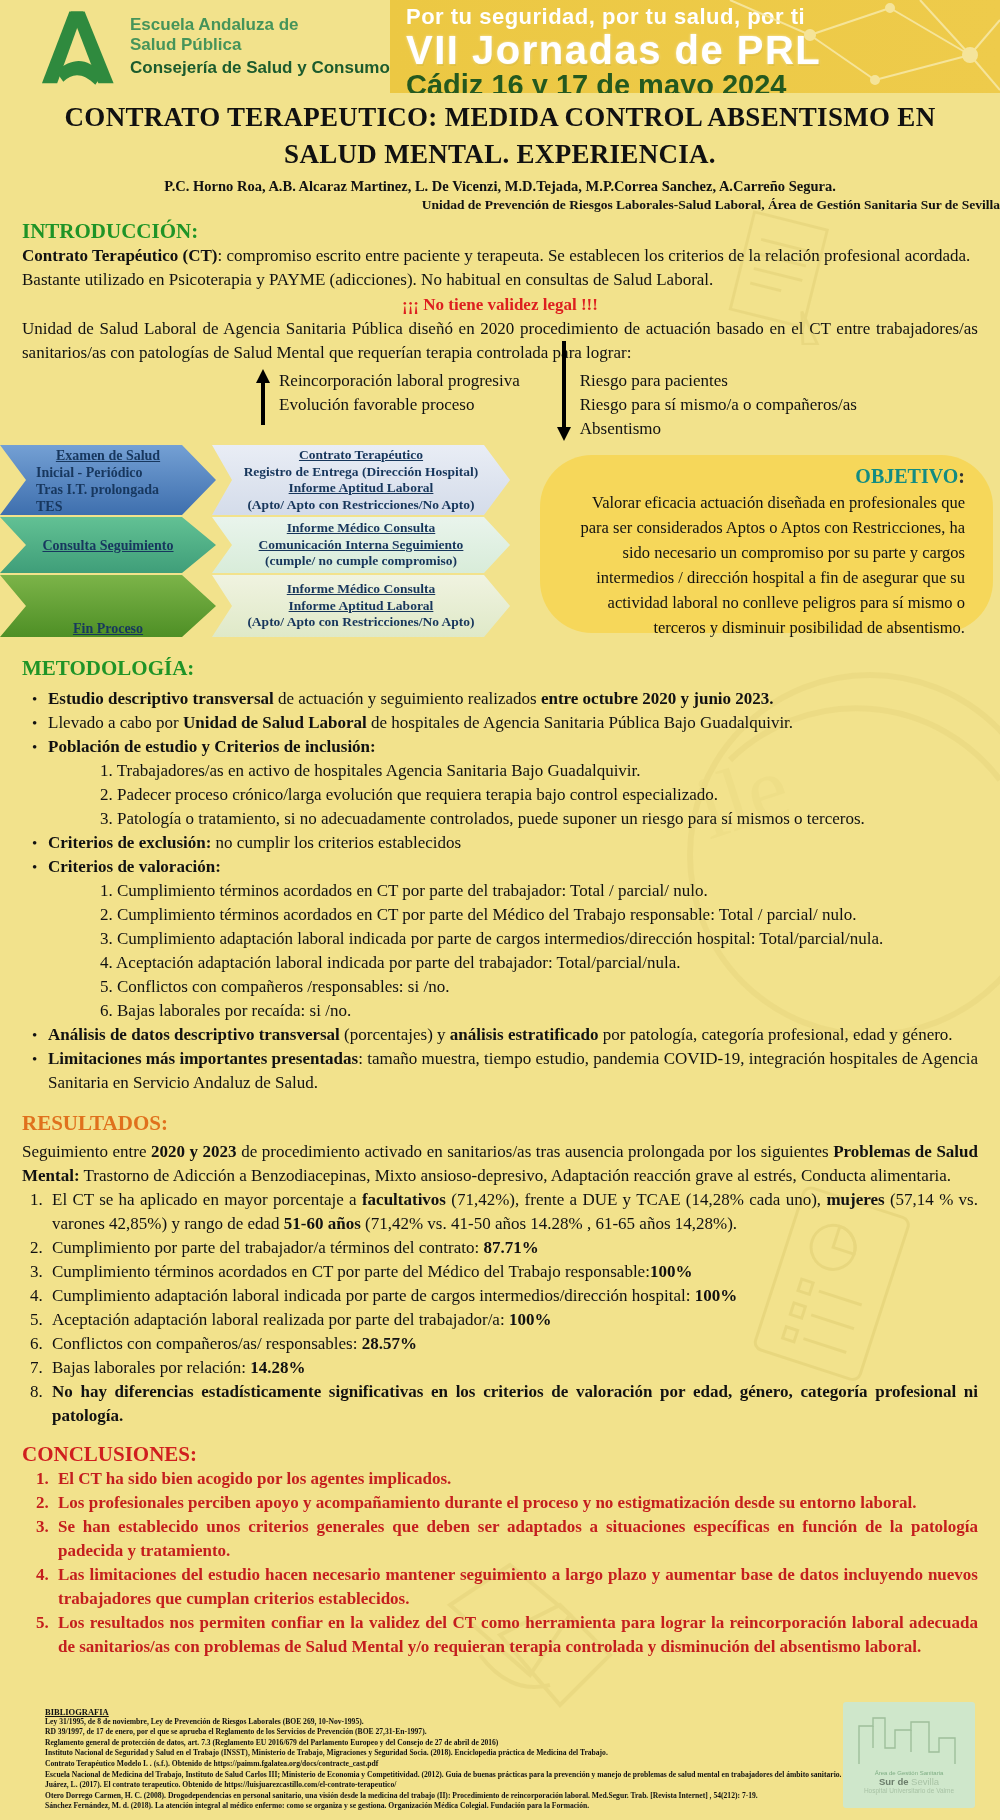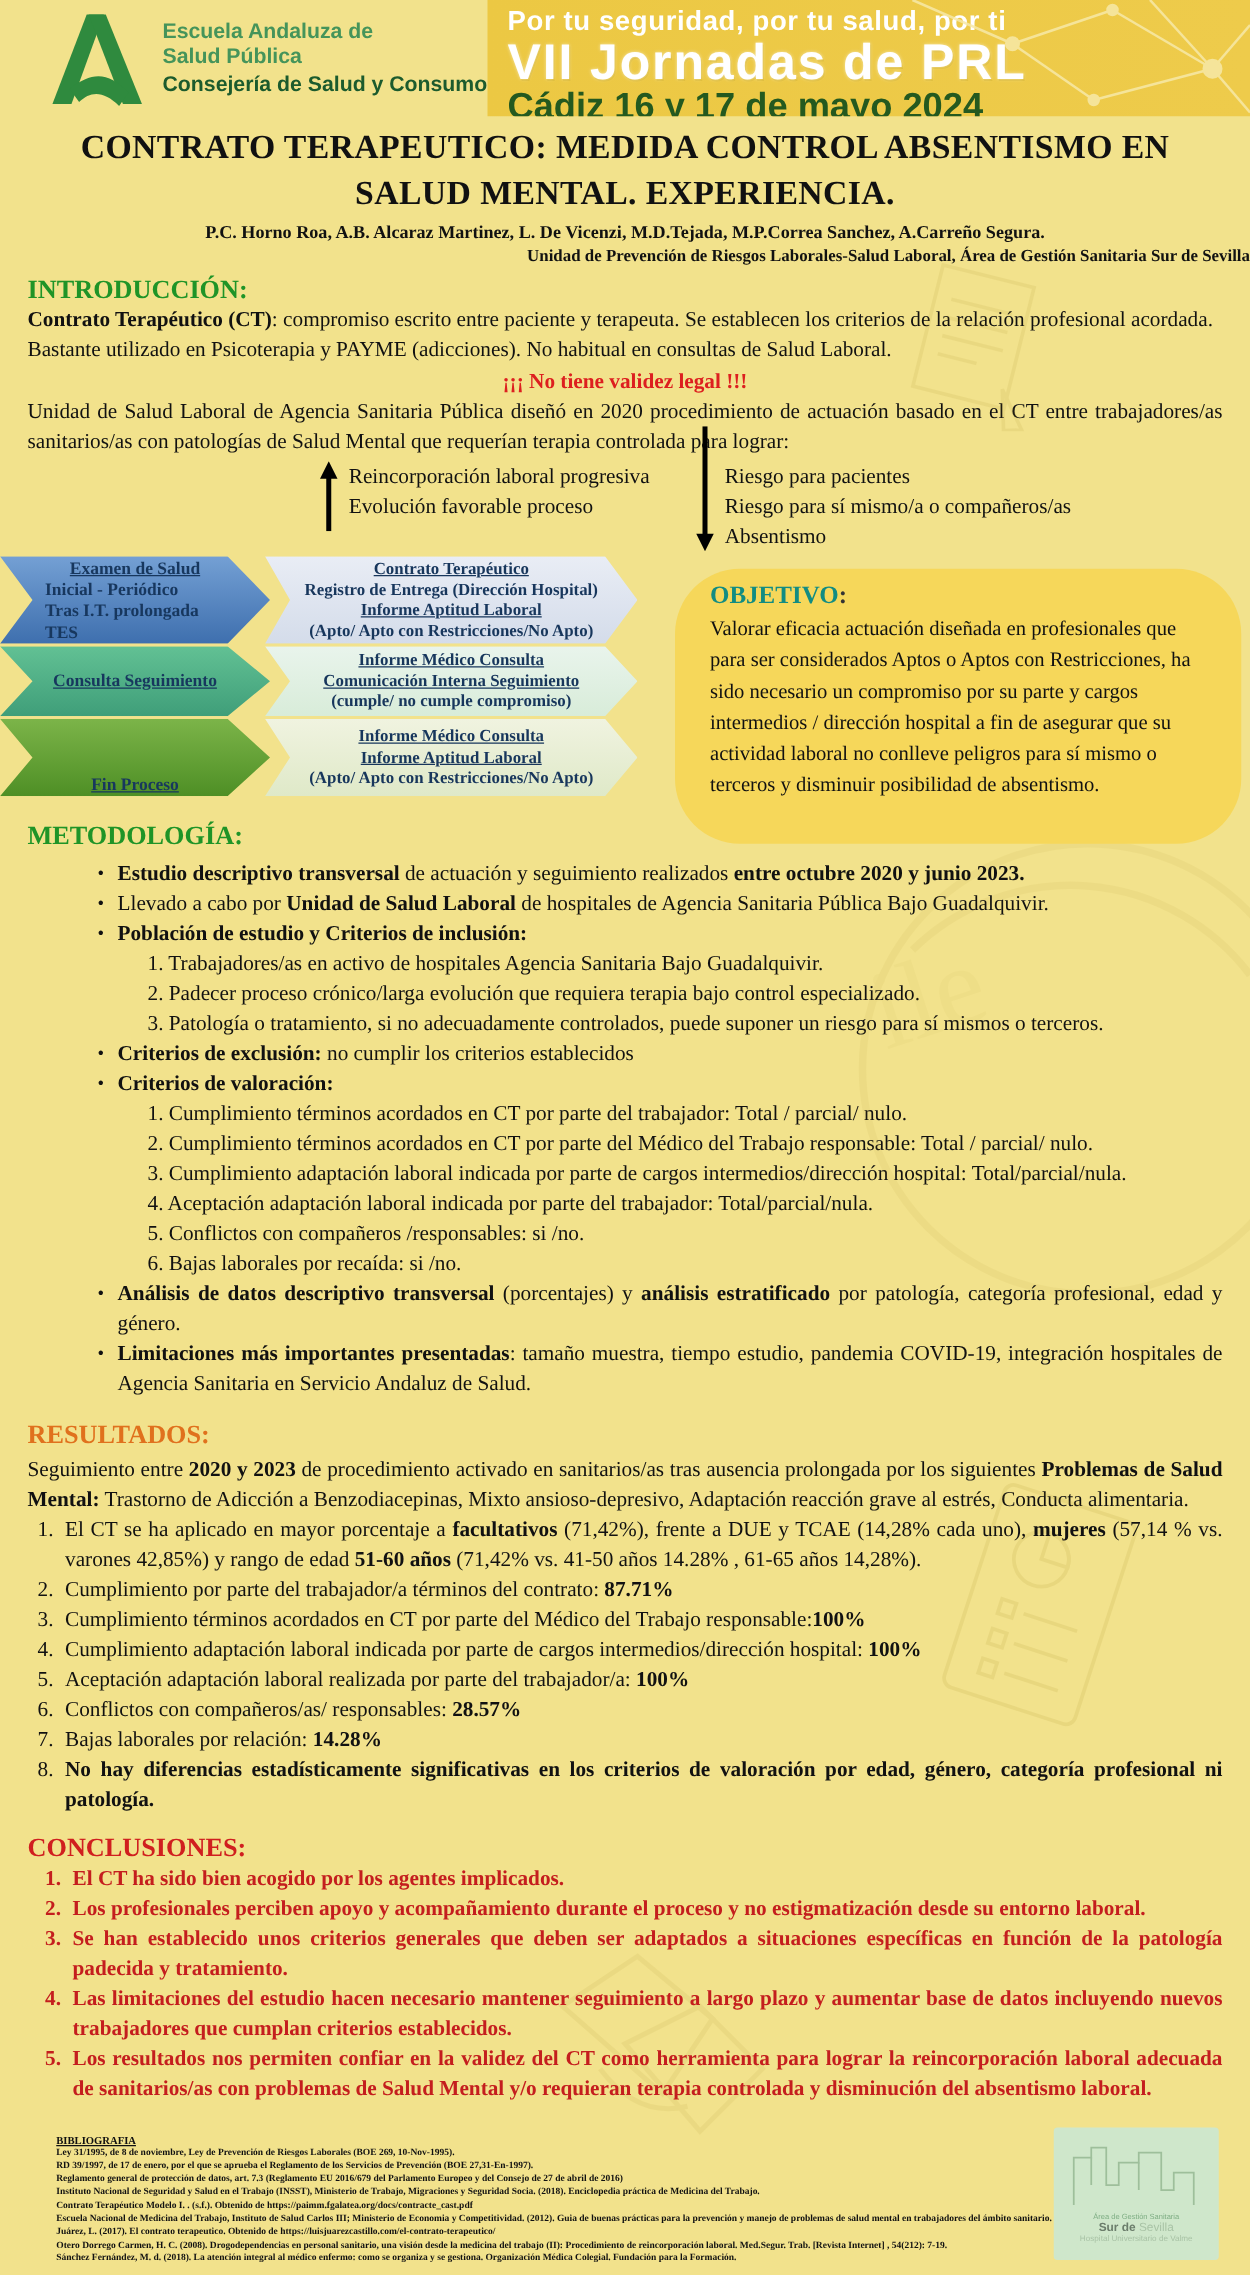--- a/index.html
+++ b/index.html
@@ -57,31 +57,31 @@
   .arrow-title{text-align:center;text-decoration:underline;}
   .arrow-lines{padding-left:36px;}
   .band{position:absolute;box-sizing:border-box;text-align:center;
         clip-path:polygon(0 0, calc(100% - 26px) 0, 100% 50%, calc(100% - 26px) 100%, 0 100%, 20px 50%);
         color:#17365c;font-weight:700;font-size:13.5px;line-height:16.5px;display:flex;flex-direction:column;justify-content:center;}
   .band1{background:linear-gradient(180deg,#e9edf5,#d4dcea);}
   .band2{background:linear-gradient(180deg,#e9f4ec,#d8ecd9);}
   .band3{background:linear-gradient(180deg,#f0f3e0,#dfe9c8);}
   .u{text-decoration:underline;}
   .objetivo{
-    position:absolute;left:540px;top:10px;width:453px;height:220px;
+    position:absolute;left:540px;top:10px;width:453px;height:178px;
     background:#f6d75a;border-radius:52px;box-sizing:border-box;
-    padding:10px 28px 0;text-align:left;
+    padding:10px 28px 0;text-align:right;
   }
   .obj-h{font-size:20px;font-weight:700;color:#128c82;}
   .obj-h .colon{color:#333;}
   .obj-body{font-size:16.5px;line-height:25px;margin-top:2px;}
   
   .bullet-item{position:relative;padding-left:48px;font-size:17px;line-height:24px;padding-right:22px;}
   .bullet-item::before{content:"•";position:absolute;left:32px;top:0;font-size:15px;}
-  .sub-item{padding-left:72px;font-size:17px;line-height:24px;padding-right:22px;}
+  .sub-item{padding-left:100px;font-size:17px;line-height:24px;padding-right:22px;}
   .num-item{position:relative;padding-left:52px;padding-right:22px;font-size:17px;line-height:24px;}
   .num-item .num{position:absolute;left:30px;}
   
   .res-h{margin-top:16px;}
   .conc-h{margin-top:14px;}
   .conc .num-item{color:#c41e1e;font-weight:700;padding-left:58px;}
   .conc .num-item .num{left:36px;}
   
   .biblio{position:absolute;left:45px;bottom:8px;width:800px;font-family:"Liberation Serif", serif;}
   .biblio-h{font-size:8.5px;font-weight:700;text-decoration:underline;}
@@ -244,21 +244,21 @@
       <div>(Apto/ Apto con Restricciones/No Apto)</div>
     </div>
 
     <div class="objetivo">
       <div class="obj-h"><span>OBJETIVO</span><span class="colon">:</span></div>
       <div class="obj-body">Valorar eficacia actuación diseñada en profesionales que para  ser considerados Aptos o Aptos con Restricciones, ha sido necesario un compromiso por su parte y cargos intermedios / dirección hospital a fin de asegurar que su actividad laboral no conlleve peligros para sí mismo o terceros y disminuir posibilidad de absentismo.</div>
     </div>
   </div>
 
   <div class="sec-h h-green" style="margin-top:8px;">METODOLOGÍA:</div>
-  <div style="margin-top:6px;margin-left:46px;">
+  <div style="margin-top:6px;">
     <div class="bullet-item"><b>Estudio descriptivo transversal</b><span> de actuación y seguimiento realizados </span><b>entre octubre 2020 y  junio 2023.</b></div>
     <div class="bullet-item"><span>Llevado a cabo por </span><b>Unidad de Salud Laboral</b><span> de hospitales de Agencia Sanitaria Pública Bajo Guadalquivir.</span></div>
     <div class="bullet-item"><b>Población de estudio y  Criterios de inclusión:</b></div>
     <div class="sub-item">1. Trabajadores/as en activo de hospitales Agencia Sanitaria Bajo Guadalquivir.</div>
     <div class="sub-item">2. Padecer proceso crónico/larga evolución que requiera  terapia bajo control especializado.</div>
     <div class="sub-item">3. Patología o tratamiento, si no adecuadamente controlados, puede suponer un riesgo para sí mismos o terceros.</div>
     <div class="bullet-item"><b>Criterios de exclusión:</b><span> no cumplir los criterios establecidos</span></div>
     <div class="bullet-item"><b>Criterios de valoración:</b></div>
     <div class="sub-item">1.  Cumplimiento términos acordados en CT por parte del trabajador: Total / parcial/ nulo.</div>
     <div class="sub-item">2.  Cumplimiento términos acordados en CT por parte del Médico del Trabajo responsable: Total / parcial/ nulo.</div>

